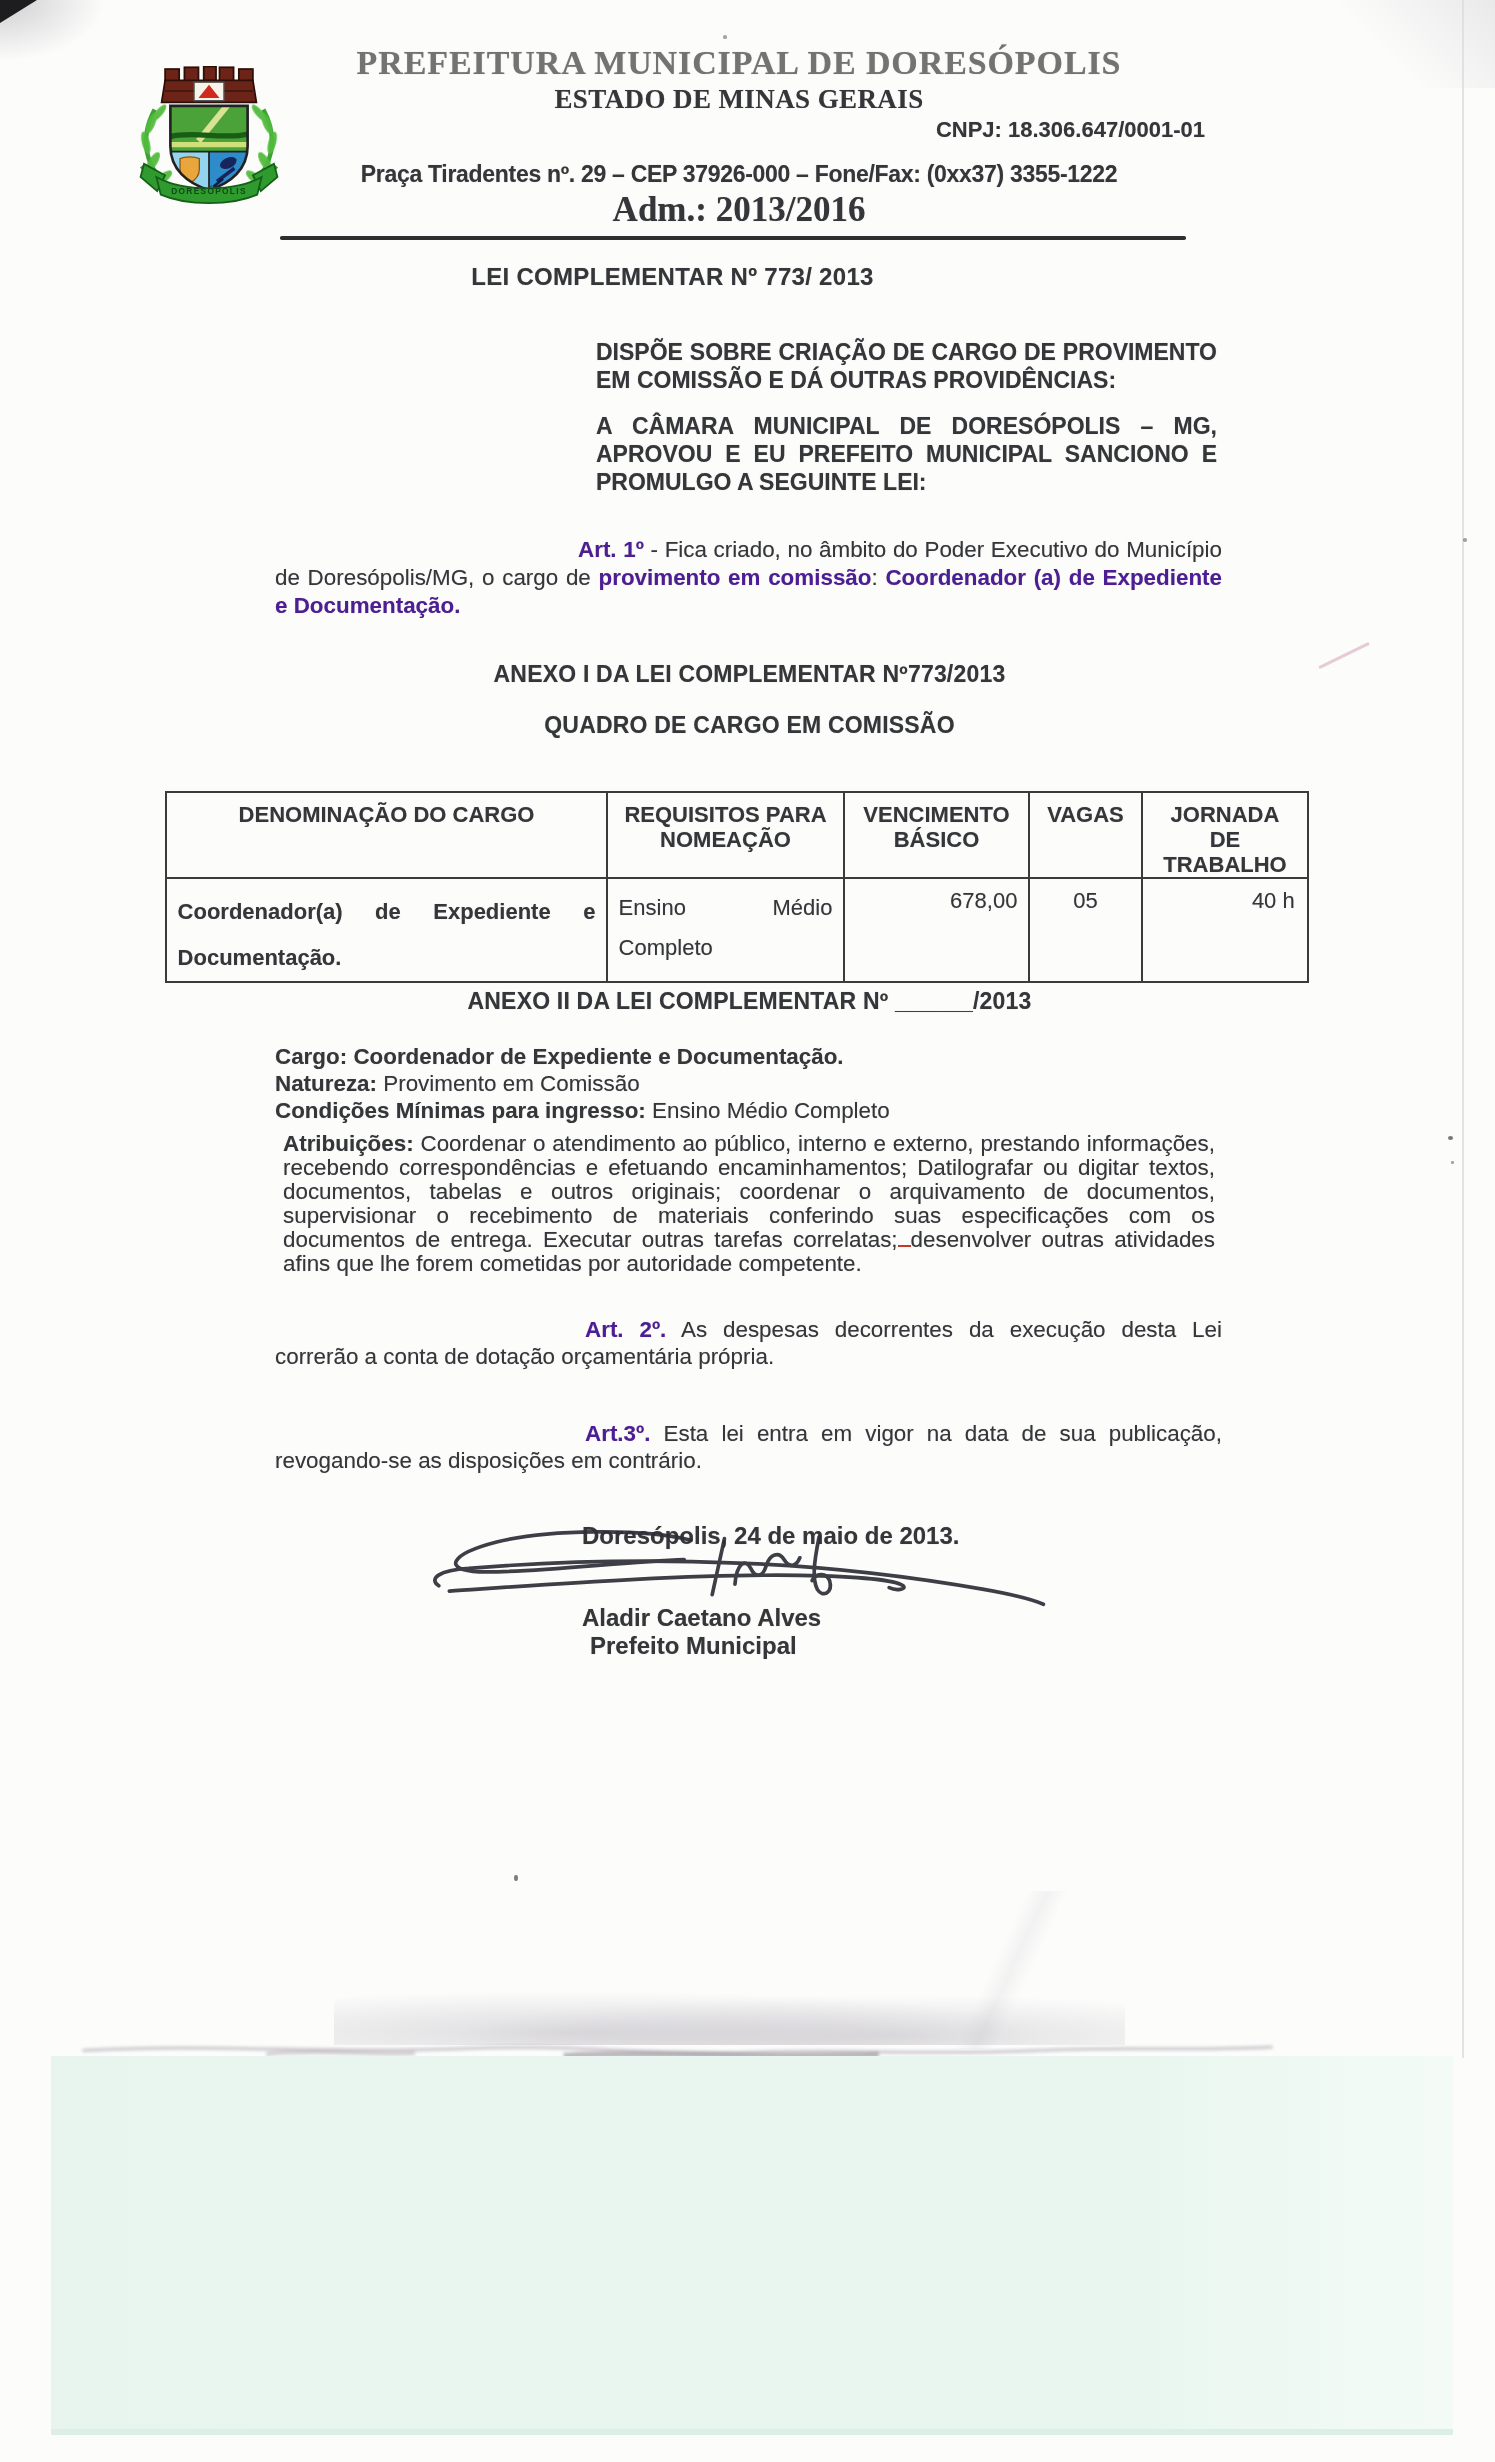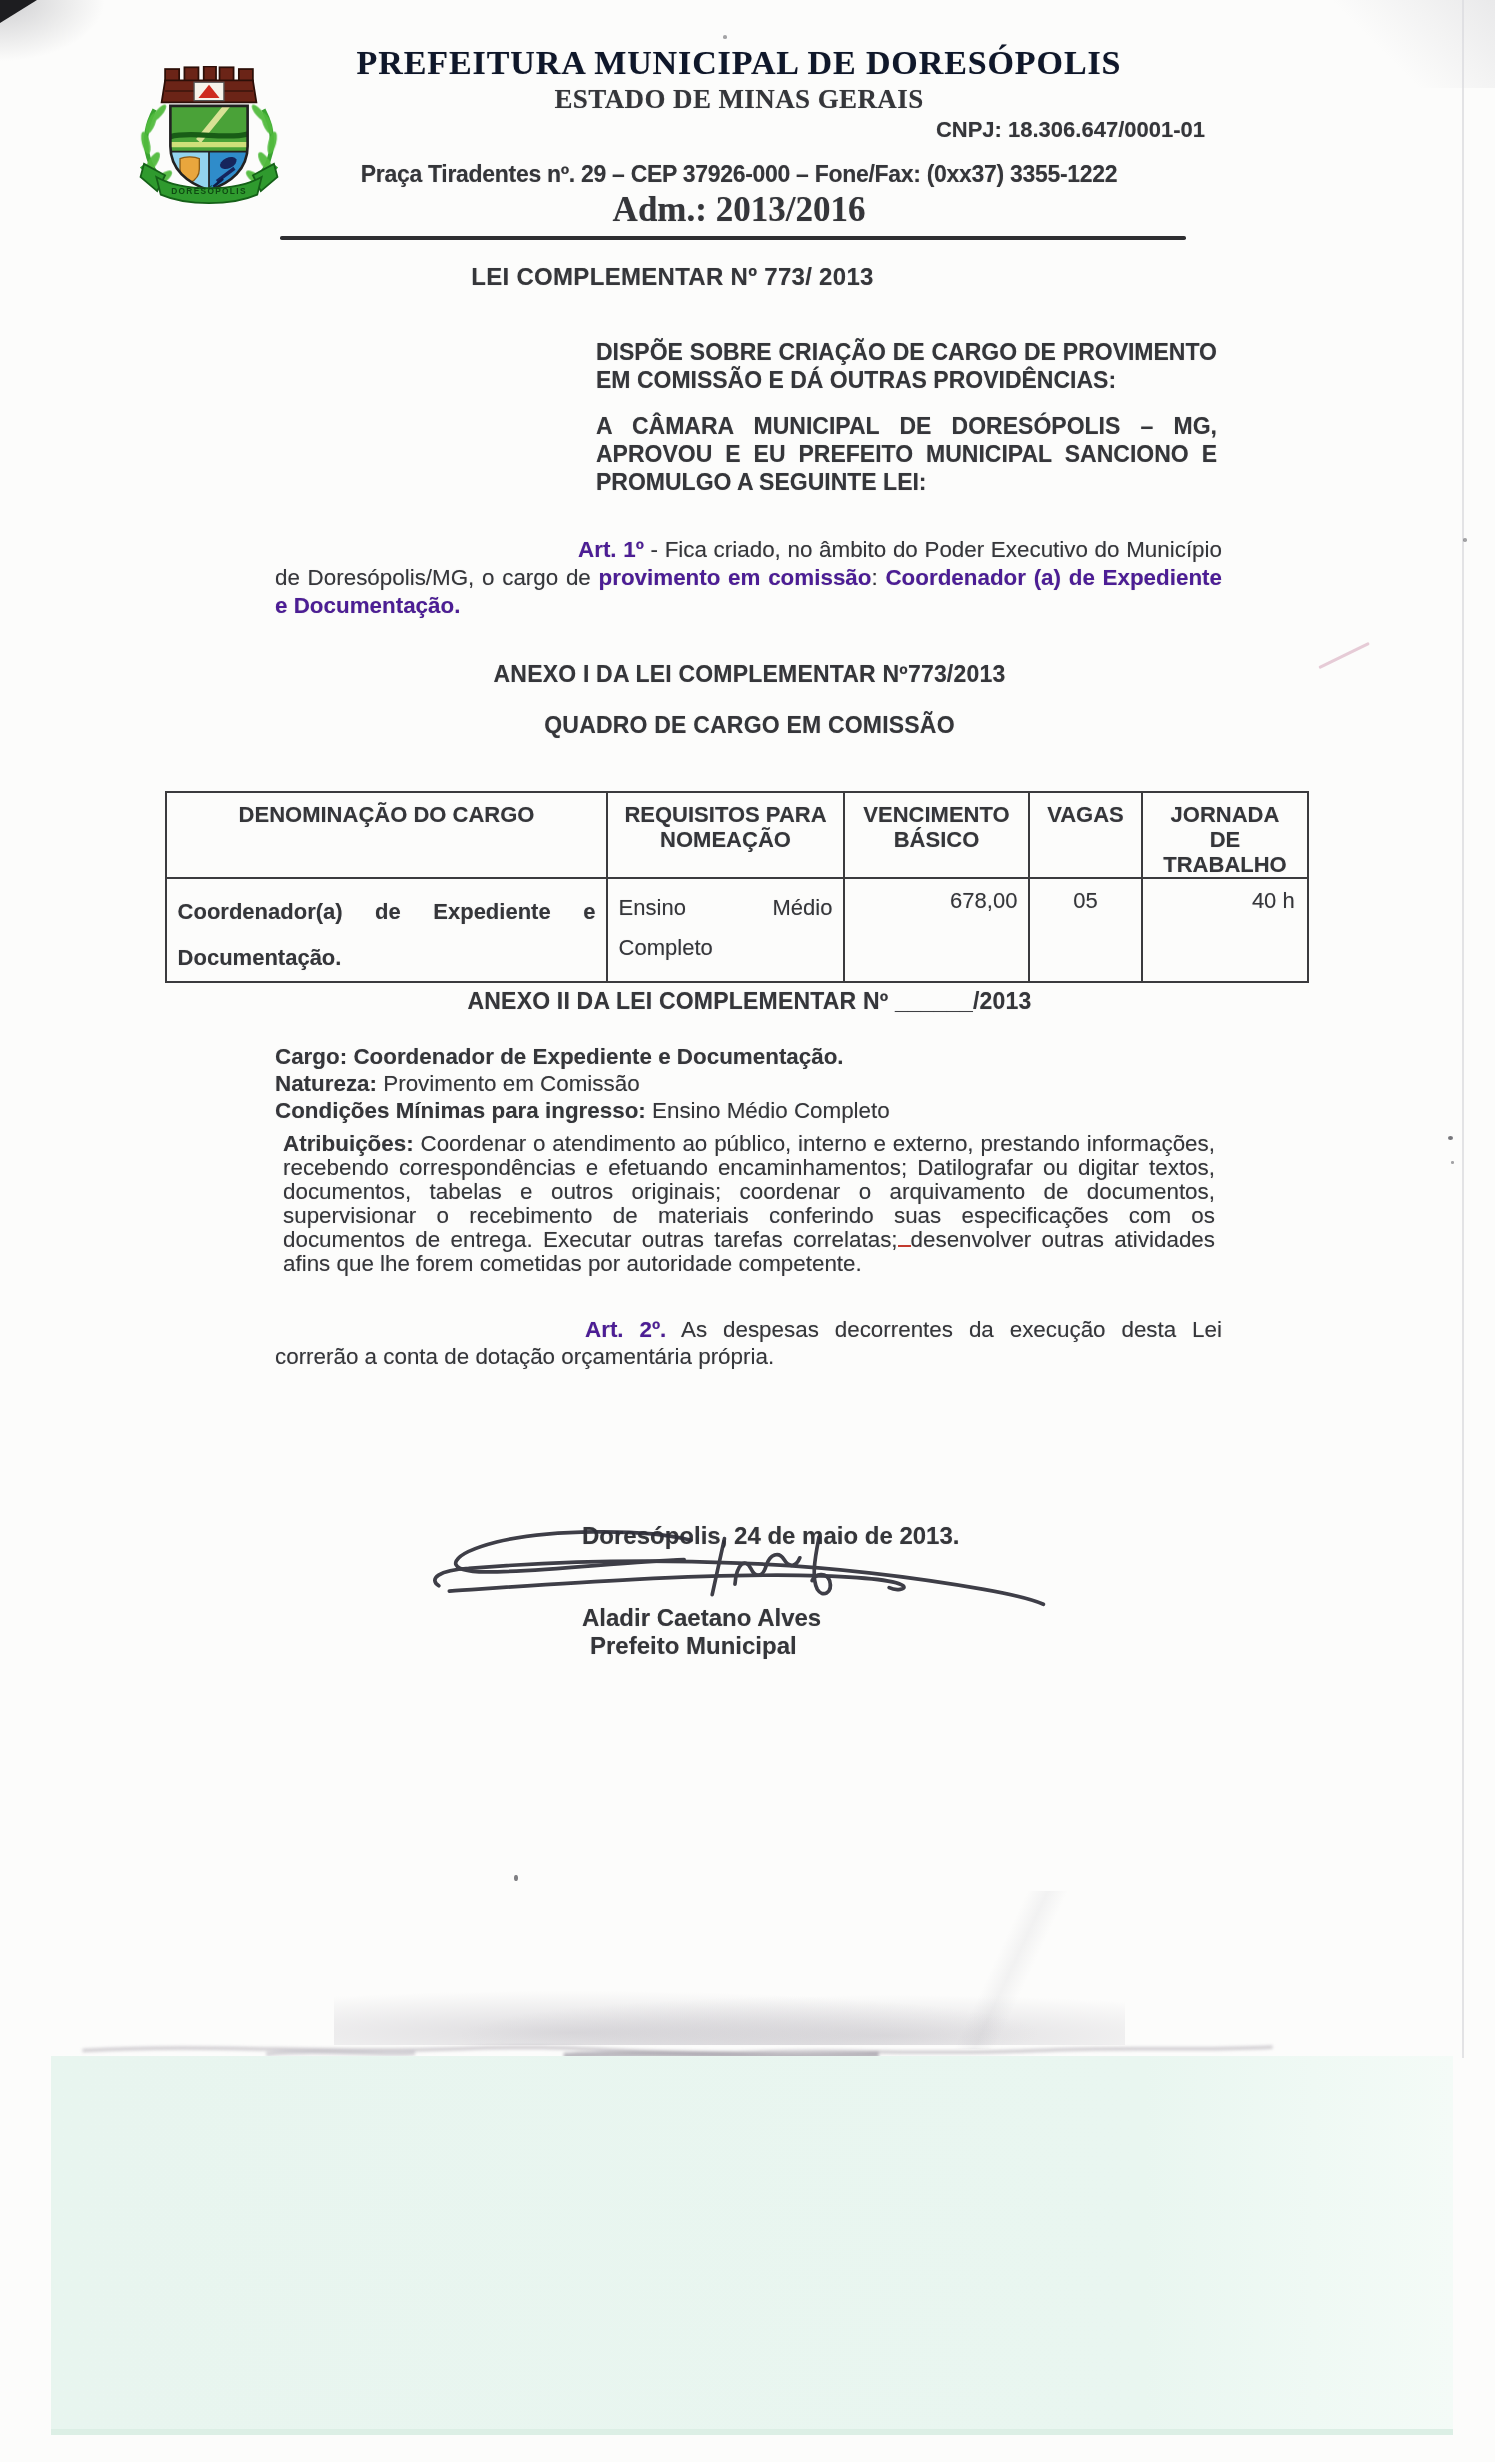--- a/index.html
+++ b/index.html
@@ -6,21 +6,21 @@
   .page{
     position:relative;width:1495px;height:2462px;overflow:hidden;
     background:#fcfcfb;
     font-family:"Liberation Sans",sans-serif;
     color:#35363a;
   }
   .page *{box-sizing:border-box;}
   .txt{position:absolute;text-shadow:0 0 0.9px rgba(55,55,60,.38);}
   .serif{font-family:"Liberation Serif",serif;}
   
-  .lh-title{top:44px;left:273px;width:932px;text-align:center;font-weight:bold;font-size:34px;letter-spacing:0.9px;color:#0f172a;}
+  .lh-title{top:44px;left:273px;width:932px;text-align:center;font-weight:bold;font-size:34px;letter-spacing:0.9px;color:#737373;}
   .lh-state{top:84px;left:273px;width:932px;text-align:center;font-weight:bold;font-size:27px;letter-spacing:0.4px;}
   .lh-cnpj{top:117px;left:273px;width:932px;text-align:right;font-weight:bold;font-size:22px;}
   .lh-address{top:161px;left:273px;width:932px;text-align:center;font-weight:bold;font-size:23px;letter-spacing:-0.3px;}
   .lh-adm{top:190px;left:273px;width:932px;text-align:center;font-weight:bold;font-size:35px;}
   .rule{position:absolute;left:280px;top:236px;width:906px;height:3.5px;background:#2e2e31;border-radius:1.8px;}
   
   .law-title{top:263px;left:277px;width:791px;text-align:center;font-weight:bold;font-size:24px;letter-spacing:0.3px;}
   .p-block{position:absolute;left:596px;width:621px;font-weight:bold;font-size:23px;line-height:28px;text-align:justify;text-shadow:0 0 0.9px rgba(55,55,60,.38);margin:0;}
   .p-summary{top:338px;}
   .p-enact{top:412px;}
@@ -184,20 +184,21 @@
   <div class="anexo-h anexo2">ANEXO II DA LEI COMPLEMENTAR Nº ______/2013</div>
 
   <div class="ficha">
     <div class="row"><b>Cargo:</b><b> Coordenador de Expediente e Documentação.</b></div>
     <div class="row"><b>Natureza:</b><span> Provimento em Comissão</span></div>
     <div class="row"><b>Condições Mínimas para ingresso:</b><span> Ensino Médio Completo</span></div>
     <p><b>Atribuições:</b><span> Coordenar o atendimento ao público, interno e externo, prestando informações, recebendo correspondências e efetuando encaminhamentos; Datilografar ou digitar textos, documentos, tabelas e outros originais; coordenar o arquivamento de documentos, supervisionar o recebimento de materiais conferindo suas especificações com os documentos de entrega. Executar outras tarefas correlatas;</span><span class="red-mark"></span><span>desenvolver outras atividades afins que lhe forem cometidas por autoridade competente.</span></p>
   </div>
 
   <p class="art art2"><b>Art. 2º.</b><span>  As despesas decorrentes da execução desta Lei correrão a conta de dotação orçamentária própria.</span></p>
+  <p class="art art3"><b>Art.3º.</b><span> Esta lei entra em vigor na data de sua publicação, revogando-se as disposições em contrário.</span></p>
 
   <div class="txt dateline">Doresópolis, 24 de maio de 2013.</div>
 
   <svg class="sig-svg" width="668" height="92" viewBox="0 0 760 105">
     <g stroke="#2e2e38" stroke-width="4.2" fill="none" stroke-linecap="round" opacity="0.92">
       <path d="M306,22 C250,8 140,10 84,24 C30,38 22,56 64,58 C120,60 230,46 298,44"></path>
       <path d="M18,74 C6,66 18,56 52,54 C150,46 260,44 360,48 C470,52 560,64 640,78 C668,83 692,88 708,95"></path>
       <path d="M30,80 C120,74 300,60 430,62 C500,63 540,68 548,74 C552,78 540,80 532,76"></path>
       <path d="M344,20 L330,84"></path>
       <path d="M356,72 C358,48 368,42 374,54 C380,66 388,64 392,50 C396,38 406,34 412,44 C418,54 426,52 430,42"></path>

